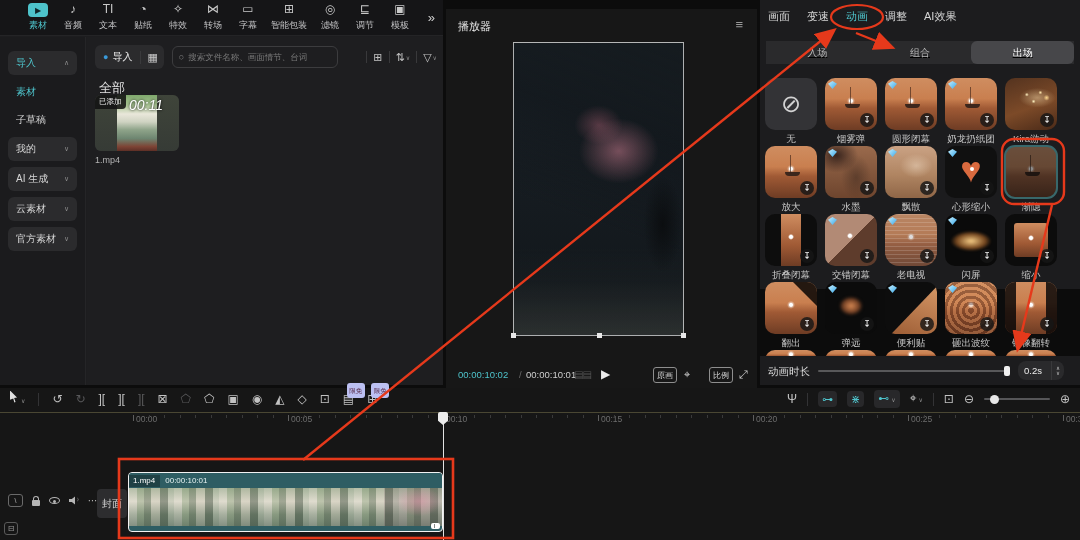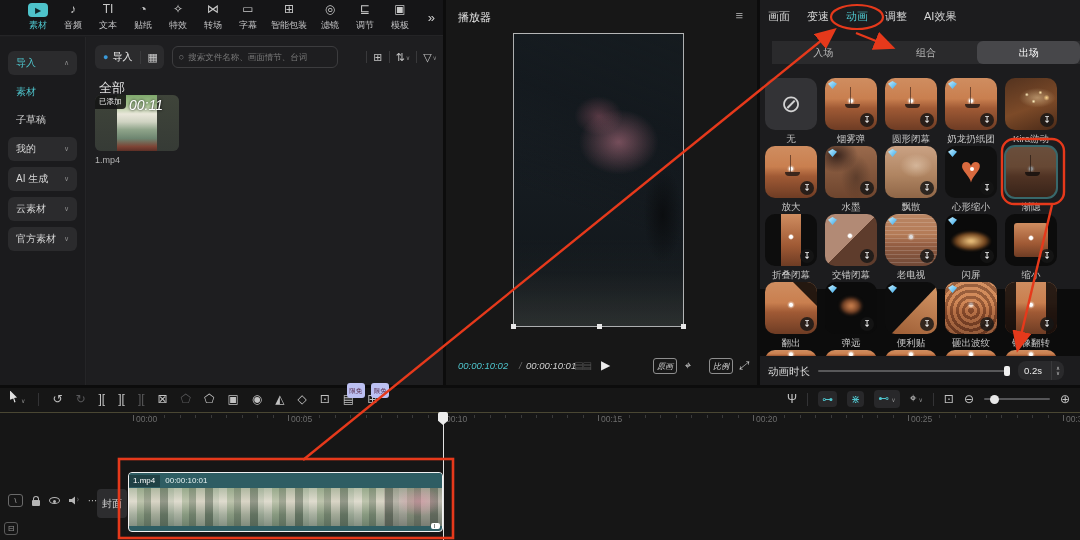--- a/index.html
+++ b/index.html
@@ -2,21 +2,21 @@
 <html><head>
 <meta charset="utf-8">
 <style>
   * { margin:0; padding:0; box-sizing:border-box; }
   html,body { background:#000; }
   body { font-family:"Liberation Sans","DejaVu Sans",sans-serif; }
   #app { position:relative; width:1080px; height:540px; background:#0c0c0c; overflow:hidden; }
 
   .panel { position:absolute; background:#1d1d1f; }
   #left-panel { left:0; top:0; width:443px; height:385px; }
-  #player-panel { left:446px; top:0; width:311px; height:385px; background:#171717; }
+  #player-panel { left:446px; top:9px; width:311px; height:385px; background:#171717; }
   #right-panel { left:760px; top:0; width:320px; height:289px; background:#1c1c1e; }
 
   
   #top-toolbar { position:absolute; left:0; top:0; width:443px; height:36px; background:#151517; border-bottom:1px solid #242426; display:flex; align-items:center; padding-left:26px; gap:11px; }
   .tt-item { display:flex; flex-direction:column; align-items:center; gap:2px; cursor:pointer; min-width:24px; }
   .tt-icon { font-size:12px; line-height:13px; height:14px; color:#c9c9c9; }
   .tt-label { font-size:9px; color:#c2c2c4; white-space:nowrap; }
   .tt-item.active .tt-label { color:#4ec3cb; }
   .tt-item.active .tt-icon { background:#4ec3cb; color:#10262a; border-radius:4px; width:20px; height:14px; font-size:8px; display:flex; align-items:center; justify-content:center; }
   #toolbar-expand { position:absolute; right:8px; top:10px; color:#cfcfcf; font-size:13px; cursor:pointer; }
@@ -59,36 +59,36 @@
   #preview { position:absolute; left:67px; top:33px; width:171px; height:294px; border:1px solid rgba(255,255,255,.65);
     background:
       radial-gradient(55px 45px at 62% 37%, rgba(214,130,150,.50), rgba(214,130,150,0) 72%),
       radial-gradient(32px 26px at 50% 28%, rgba(190,105,125,.38), transparent 75%),
       radial-gradient(24px 60px at 88% 62%, rgba(10,12,14,.9), transparent 80%),
       linear-gradient(200deg, rgba(20,26,30,.9) 0%, rgba(16,21,26,.6) 30%, transparent 60%),
       linear-gradient(0deg, rgba(92,94,86,.35) 0%, rgba(40,44,44,.2) 18%, transparent 30%),
       linear-gradient(180deg,#1d2429 0%,#161c21 45%,#11161a 100%); }
   .handle { position:absolute; width:5px; height:5px; background:#e8e8e8; bottom:-3px; }
   .handle.hl { left:-3px; } .handle.hc { left:50%; margin-left:-2px; } .handle.hr { right:-3px; }
-  #player-controls { position:absolute; left:0; bottom:8px; width:100%; height:20px;font-style:italic; }
+  #player-controls { position:absolute; left:0; bottom:8px; width:100%; height:20px; }
   #time-current { position:absolute; left:12px; top:3px; font-size:9.5px; color:#4ec3cb; }
   #time-sep { position:absolute; left:73px; top:3px; font-size:9.5px; color:#6a6a6a; }
   #time-total { position:absolute; left:80px; top:3px; font-size:9.5px; color:#cfcfcf; }
   #frames-icon { position:absolute; left:128px; top:3px; font-size:10px; color:#555; letter-spacing:-1px; cursor:pointer; }
   #play-btn { position:absolute; left:155px; top:1px; font-size:12px; color:#ececec; cursor:pointer; }
   .mini-box { position:absolute; top:1px; border:1px solid #8e8e8e; border-radius:3px; color:#dcdcdc; font-size:8px; padding:1.5px 3px; cursor:pointer; }
   #original-btn { left:207px; } #ratio-btn { left:263px; }
   #focus-btn { position:absolute; left:238px; top:2px; color:#d0d0d0; font-size:11px; cursor:pointer; }
   #fullscreen-btn { position:absolute; left:293px; top:2px; color:#d0d0d0; font-size:11px; cursor:pointer; }
 
   
   #rp-tabs { position:absolute; left:8px; top:9px; display:flex; gap:17px; }
   .rp-tab { font-size:11px; color:#d4d4d4; cursor:pointer; white-space:nowrap; }
   .rp-tab.active { color:#4ec3cb; }
-  #rp-subtabs { position:absolute; left:12px; top:41px; width:308px; height:23px; background:#2a2a2c; border-radius:0; display:flex; }
+  #rp-subtabs { position:absolute; left:6px; top:41px; width:308px; height:23px; background:#2a2a2c; border-radius:0; display:flex;text-decoration:underline; }
   .rp-subtab { flex:1; display:flex; align-items:center; justify-content:center; font-size:10px; color:#b8b8b8; border-radius:6px; cursor:pointer; }
   .rp-subtab.active { background:#47474a; color:#fff; }
   #fx-grid { position:absolute; left:5px; top:78px; width:312px; }
   .fx-row { display:flex; gap:8px; margin-bottom:16px; height:52px; }
   .fx-cell { width:52px; position:relative; cursor:pointer; }
   .fx-thumb { width:52px; height:52px; border-radius:10px; position:relative; overflow:hidden; }
   .fx-label { position:absolute; left:50%; transform:translateX(-50%); top:55px; font-size:9.5px; color:#c7c7c7; white-space:nowrap; }
   .fx-thumb.selected { outline:2px solid #4ec3cb; outline-offset:-1px; }
 
   .v-none { background:#333336; display:flex; align-items:center; justify-content:center; color:#d2d2d2; font-size:24px; }

